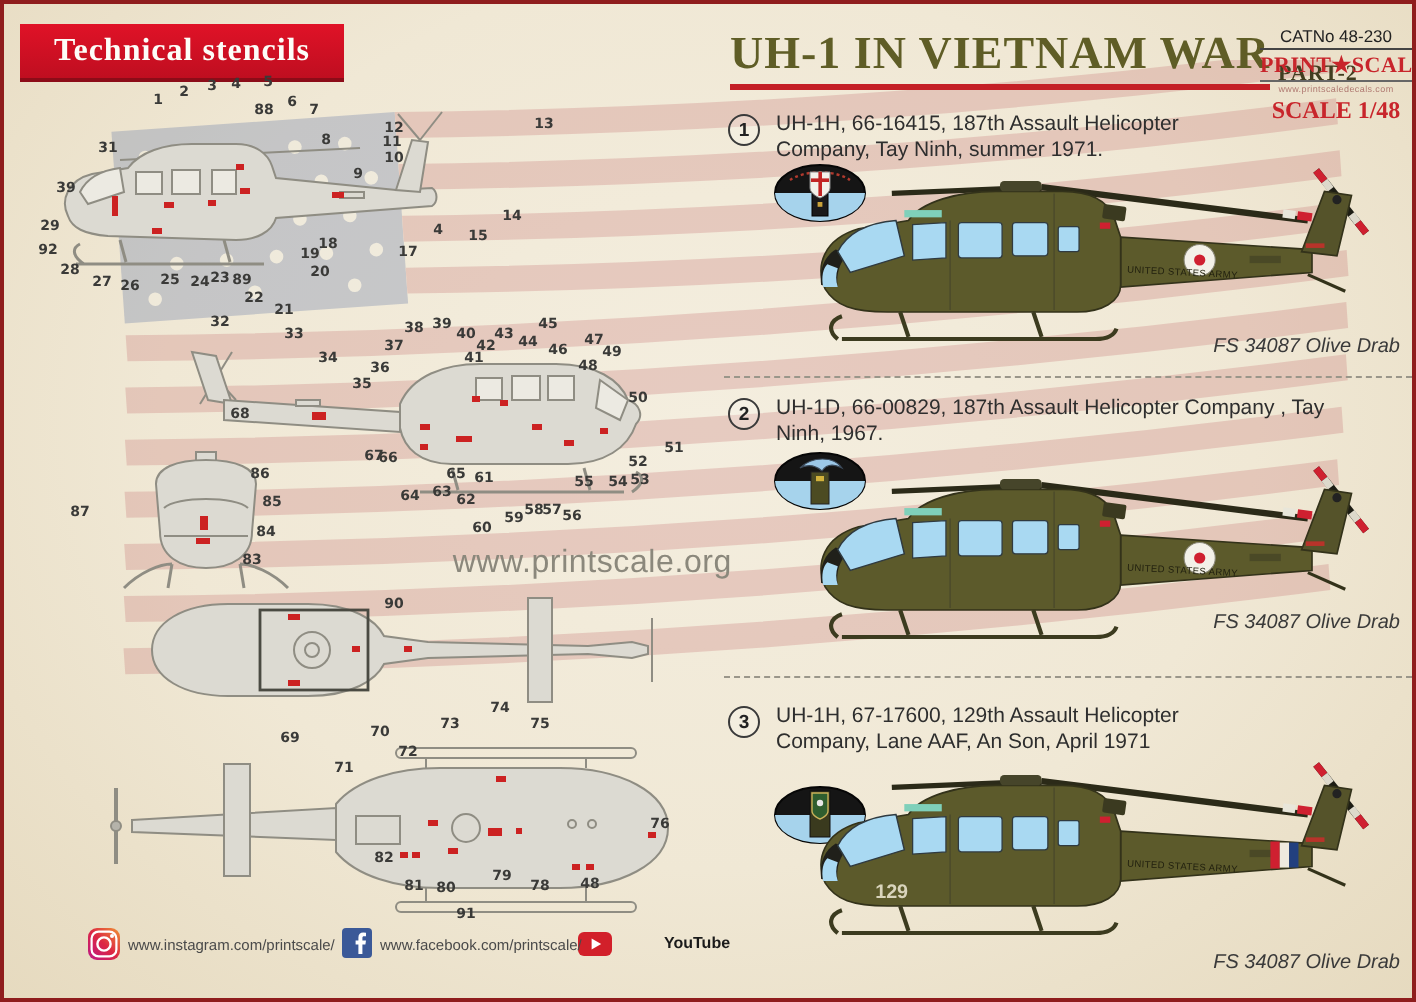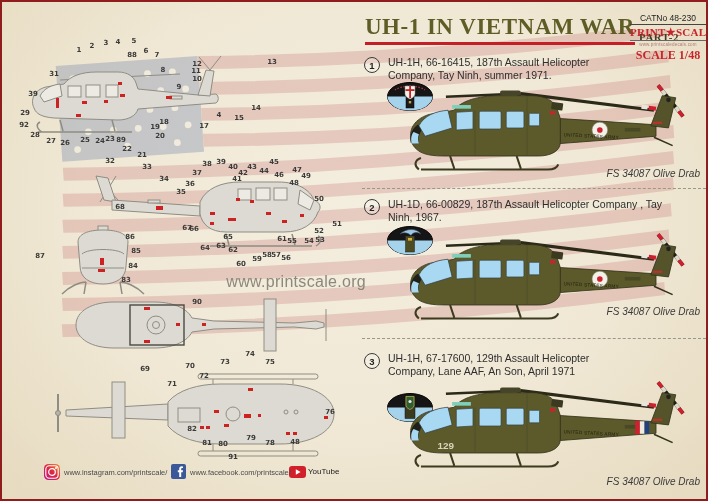--- a/index.html
+++ b/index.html
@@ -55,21 +55,21 @@
     font-size:9.5px;font-weight:bold;color:#222;margin-top:1px;background:rgba(255,255,255,.2);
   }
   .entry-head p{margin:0;font-size:10.5px;line-height:1.25;color:#2e2e2e;}
   .paint{
     z-index:3;font-style:italic;font-size:10px;color:#3a3a3a;width:120px;text-align:right;
   }
   .sep{left:360px;width:344px;border-top:1.5px dashed #9a968a;z-index:3;}
   .emblem,.heli{z-index:2;}
   
   .footer-text{font-size:7.5px;color:#4a4a4a;z-index:3;}
-  .yt-label{font-size:8px;font-weight:normal;color:#1a1a1a;z-index:3;}
+  .yt-label{font-size:8px;font-weight:bold;color:#1a1a1a;z-index:3;margin-left:24px;}
 </style>
 </head>
 <body>
 
 <div class="page">
 
   <svg class="flag" width="670" height="410" viewBox="0 0 670 410">
     <g transform="rotate(-4 300 160)">
       <rect x="48" y="18" width="142" height="96" fill="#6478a6"></rect>
       <g fill="#efefe8">
@@ -106,20 +106,23 @@
         <path d="M46,146 q300,18 612,0 l0,13 q-312,18 -612,0 Z"></path>
         <path d="M44,172 q300,18 612,0 l0,13 q-312,18 -612,0 Z"></path>
         <path d="M42,198 q300,18 610,0 l0,13 q-310,18 -610,0 Z"></path>
         <path d="M40,224 q300,18 608,0 l0,13 q-308,18 -608,0 Z"></path>
         <path d="M38,250 q300,18 606,0 l0,13 q-306,18 -606,0 Z"></path>
         <path d="M36,276 q300,18 604,0 l0,13 q-304,18 -604,0 Z"></path>
       </g>
     </g>
   </svg>
 
+  <div class="abs banner">
+    <span>Technical stencils</span>
+  </div>
 
   <svg class="abs z" style="left:18px;top:52px" width="265" height="92" viewBox="0 0 265 92">
     <g stroke="#8f8d83" fill="#dcdad2" stroke-width="1">
       <line x1="40" y1="26" x2="160" y2="20"></line>
       <rect x="96" y="20" width="3" height="10" fill="#b5b3aa"></rect>
       <path d="M14,54 C10,46 14,36 26,33 L44,30 C50,22 62,18 76,18 L98,18 C108,18 114,23 116,29 L118,35 L178,41 L196,40 C199,42 199,47 196,49 L118,55 C116,62 108,66 98,66 L34,64 C22,63 16,60 14,54 Z"></path>
       <path d="M178,41 L186,16 L194,17 L190,42 Z"></path>
       <line x1="190" y1="16" x2="201" y2="2"></line>
         <line x1="190" y1="16" x2="179" y2="3"></line>
       <path d="M20,42 C24,34 32,31 40,30 L42,42 L24,48 Z" fill="#eceae2"></path>
@@ -480,21 +483,21 @@
     <span class="callout" style="left: 335px; top: 222px;">51</span>
     <span class="callout" style="left: 317px; top: 229px;">52</span>
     <span class="callout" style="left: 318px; top: 238px;">53</span>
     <span class="callout" style="left: 307px; top: 239px;">54</span>
     <span class="callout" style="left: 290px; top: 239px;">55</span>
     <span class="callout" style="left: 284px; top: 256px;">56</span>
     <span class="callout" style="left: 274px; top: 253px;">57</span>
     <span class="callout" style="left: 265px; top: 253px;">58</span>
     <span class="callout" style="left: 255px; top: 257px;">59</span>
     <span class="callout" style="left: 239px; top: 262px;">60</span>
-    <span class="callout" style="left: 240px; top: 237px; margin-left: 40px;">61</span>
+    <span class="callout" style="left: 240px; top: 237px;">61</span>
     <span class="callout" style="left: 231px; top: 248px;">62</span>
     <span class="callout" style="left: 219px; top: 244px;">63</span>
     <span class="callout" style="left: 203px; top: 246px;">64</span>
     <span class="callout" style="left: 198px; top: 235px; margin-left: 28px;">65</span>
     <span class="callout" style="left: 192px; top: 227px;">66</span>
     <span class="callout" style="left: 149px; top: 226px; margin-left: 36px;">67</span>
     <span class="callout" style="left: 118px; top: 205px;">68</span>
     <span class="callout" style="left: 38px; top: 254px;">87</span>
     <span class="callout" style="left: 128px; top: 235px;">86</span>
     <span class="callout" style="left: 134px; top: 249px;">85</span>

